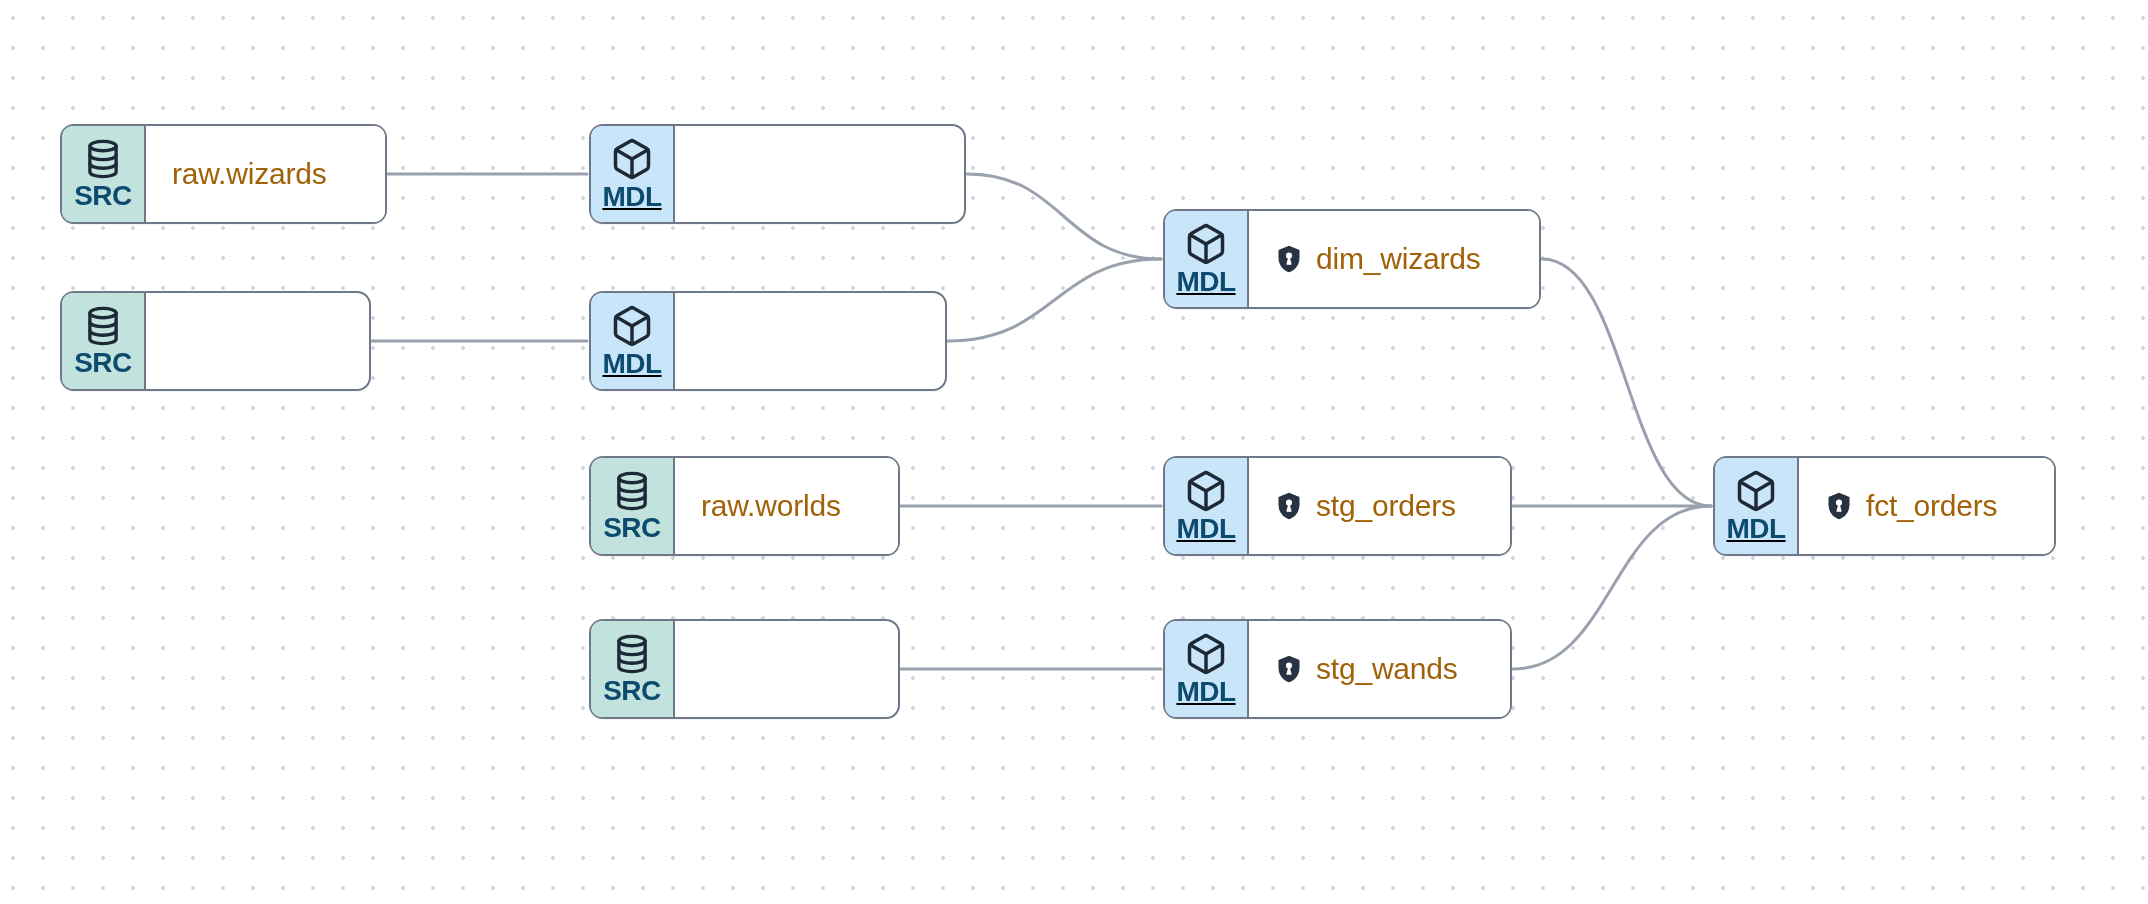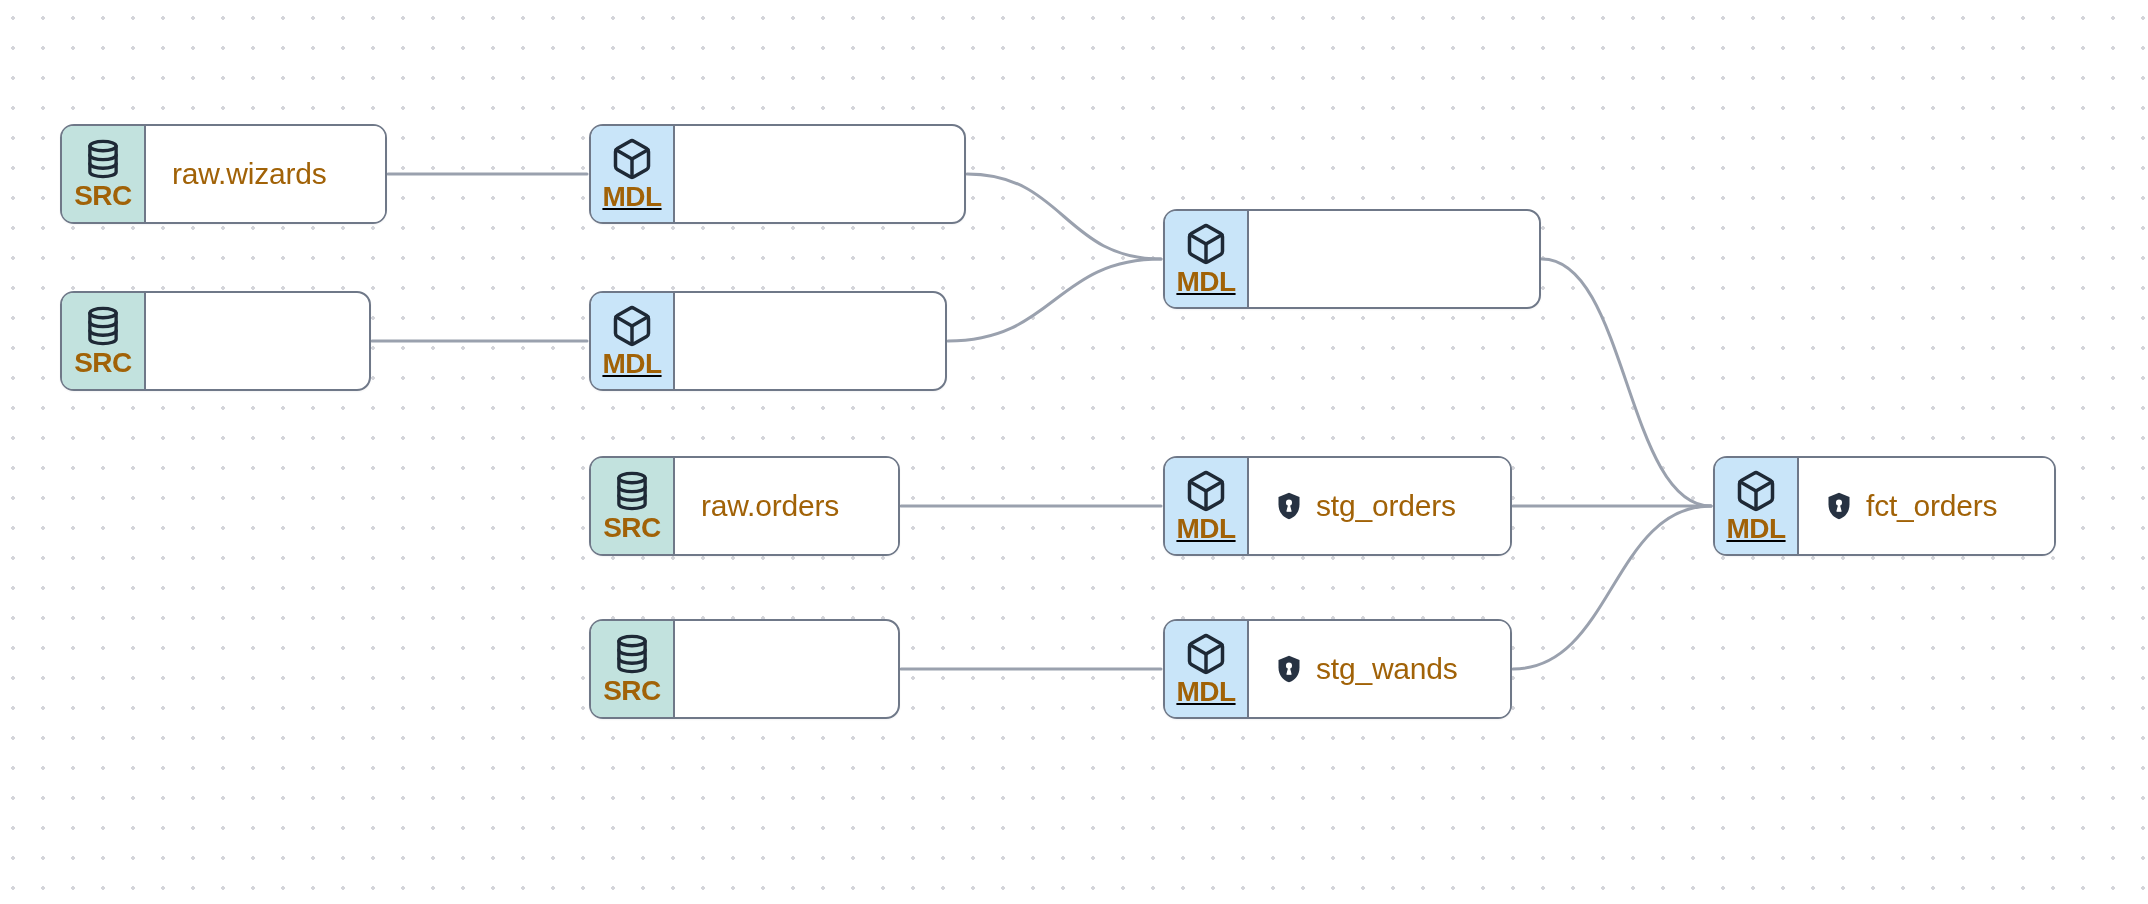--- a/index.html
+++ b/index.html
@@ -49,21 +49,21 @@
     justify-content: center;
     gap: 2px;
     box-sizing: border-box;
   }
   .badge.source { background: #c2e2de; }
   .badge.model  { background: #c9e5f9; text-decoration: underline; }
   .badge-label {
     font-size: 28px;
     font-weight: 600;
     letter-spacing: -0.5px;
-    color: #a16207;
+    color: #0c4a6e;
     line-height: 1;
   }
   .badge-icon { display: block; line-height: 0; }
   .node-body {
     flex: 1 1 auto;
     display: flex;
     align-items: center;
     padding-left: 26px;
     padding-right: 20px;
     gap: 13px;
@@ -146,21 +146,21 @@
       <span class="badge-icon"><svg width="42" height="42" viewBox="0 0 24 24" fill="none" stroke="#1e2936" stroke-width="1.9" stroke-linecap="round" stroke-linejoin="round">
     <ellipse cx="12" cy="4.6" rx="7.5" ry="2.7"></ellipse>
     <path d="M4.5 4.6 v14.8 a7.5 2.7 0 0 0 15 0 v-14.8"></path>
     <path d="M4.5 9.7 a7.5 2.7 0 0 0 15 0"></path>
     <path d="M4.5 14.6 a7.5 2.7 0 0 0 15 0"></path>
   </svg></span>
       <span class="badge-label">SRC</span>
     </div>
     <div class="node-body">
 
-      <span class="node-name">raw.orders</span>
+      <span class="node-name">raw.worlds</span>
     </div>
   </div>
       <div class="node" style="left: 589px; top: 619px; width: 311px; height: 100px;">
     <div class="badge source">
       <span class="badge-icon"><svg width="42" height="42" viewBox="0 0 24 24" fill="none" stroke="#1e2936" stroke-width="1.9" stroke-linecap="round" stroke-linejoin="round">
     <ellipse cx="12" cy="4.6" rx="7.5" ry="2.7"></ellipse>
     <path d="M4.5 4.6 v14.8 a7.5 2.7 0 0 0 15 0 v-14.8"></path>
     <path d="M4.5 9.7 a7.5 2.7 0 0 0 15 0"></path>
     <path d="M4.5 14.6 a7.5 2.7 0 0 0 15 0"></path>
   </svg></span>
@@ -169,20 +169,28 @@
   </div>
       <div class="node" style="left: 1163px; top: 209px; width: 378px; height: 100px;">
     <div class="badge model">
       <span class="badge-icon"><svg width="44" height="44" viewBox="0 0 24 24" fill="none" stroke="#1e2936" stroke-width="1.9" stroke-linecap="round" stroke-linejoin="round">
     <path d="M21 8a2 2 0 0 0-1-1.73l-7-4a2 2 0 0 0-2 0l-7 4A2 2 0 0 0 3 8v8a2 2 0 0 0 1 1.73l7 4a2 2 0 0 0 2 0l7-4A2 2 0 0 0 21 16Z"></path>
     <path d="m3.3 7 8.7 5 8.7-5"></path>
     <path d="M12 22V12"></path>
   </svg></span>
       <span class="badge-label">MDL</span>
     </div>
+    <div class="node-body">
+      <span class="shield-wrap"><svg width="28" height="31" viewBox="0 0 24 26" fill="none">
+    <path d="M12 1.2 L21 4.8 V11.3 C21 17.8 17.1 22.2 12 24 C6.9 22.2 3 17.8 3 11.3 V4.8 Z" fill="#273242"></path>
+    <circle cx="12" cy="9.7" r="2.6" fill="#ffffff"></circle>
+    <path d="M12 10.6 L10.3 17 L13.7 17 Z" fill="#ffffff" stroke="#ffffff" stroke-width="1" stroke-linejoin="round"></path>
+  </svg></span>
+      <span class="node-name">dim_wizards</span>
+    </div>
   </div>
       <div class="node" style="left: 1163px; top: 456px; width: 349px; height: 100px;">
     <div class="badge model">
       <span class="badge-icon"><svg width="44" height="44" viewBox="0 0 24 24" fill="none" stroke="#1e2936" stroke-width="1.9" stroke-linecap="round" stroke-linejoin="round">
     <path d="M21 8a2 2 0 0 0-1-1.73l-7-4a2 2 0 0 0-2 0l-7 4A2 2 0 0 0 3 8v8a2 2 0 0 0 1 1.73l7 4a2 2 0 0 0 2 0l7-4A2 2 0 0 0 21 16Z"></path>
     <path d="m3.3 7 8.7 5 8.7-5"></path>
     <path d="M12 22V12"></path>
   </svg></span>
       <span class="badge-label">MDL</span>
     </div>

